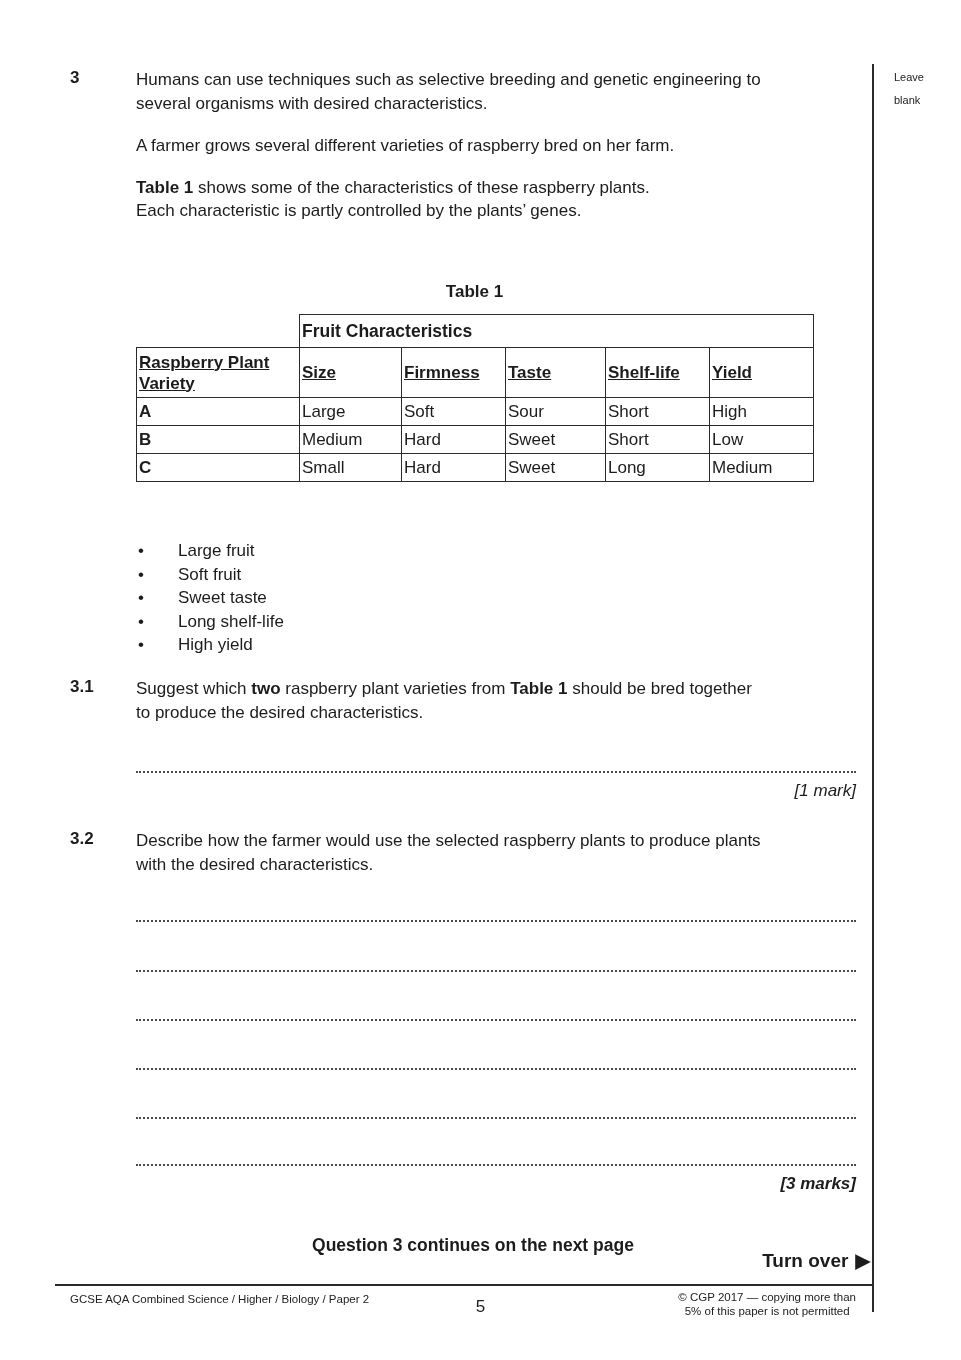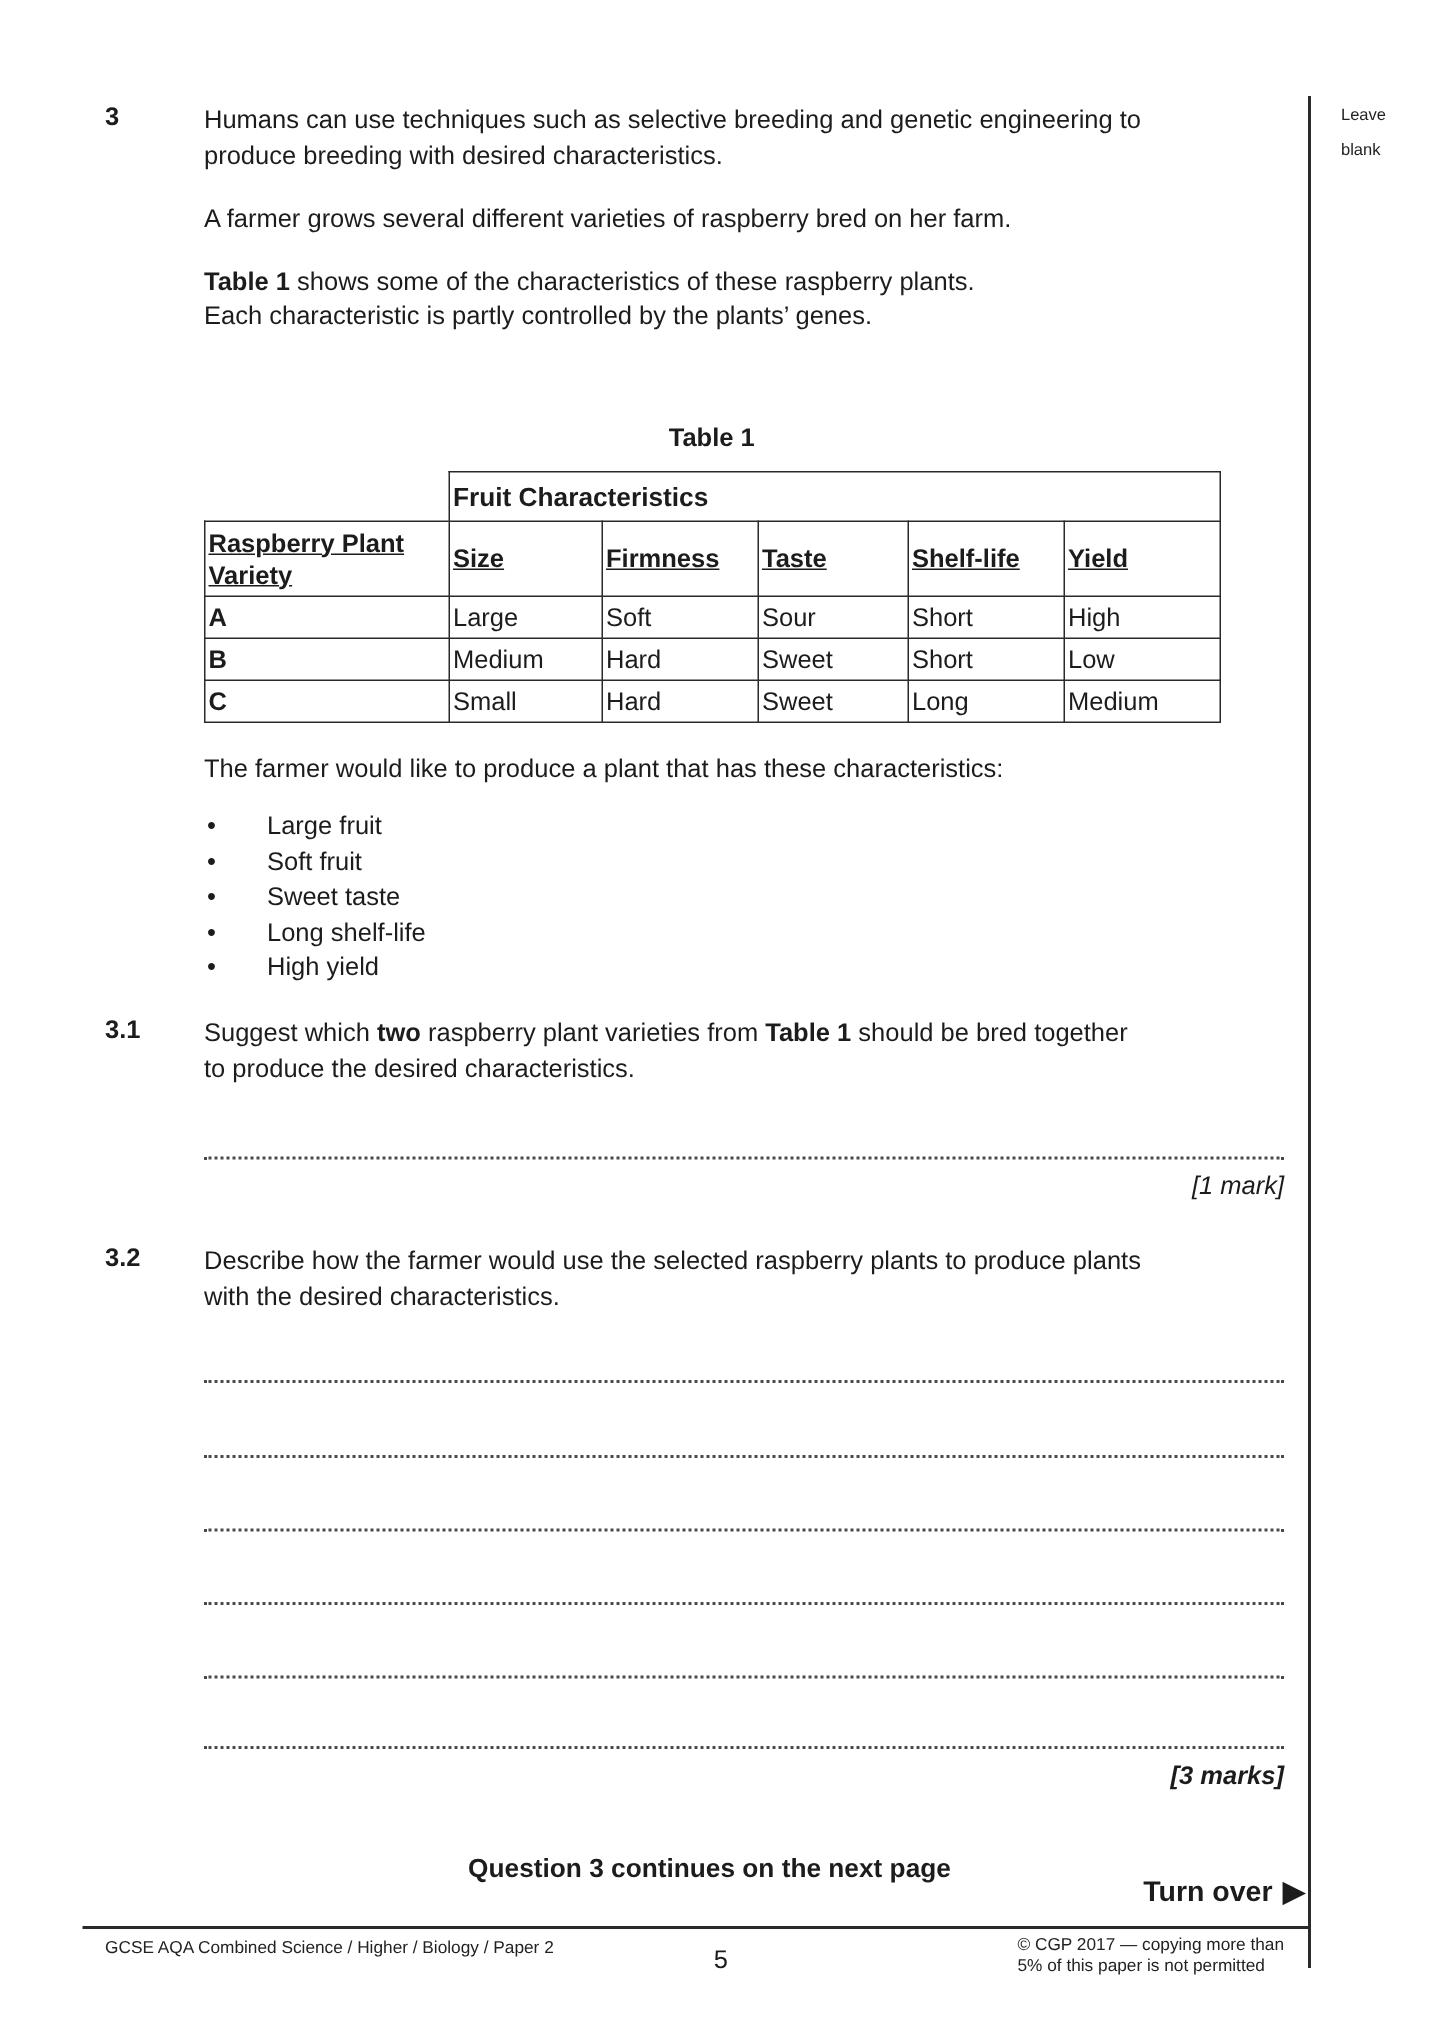--- a/index.html
+++ b/index.html
@@ -49,21 +49,21 @@
 <div class="page">
 
   <div class="abs vrule" style="left:872px; top:64px; height:1248px;"></div>
   <div class="abs margin-note" style="left:894px; top:66px;">
     <div>Leave</div>
     <div>blank</div>
   </div>
 
   <div class="abs qnum" style="left:70px; top:68px;">3</div>
   <div class="abs body-text" style="left:136px; top:68px; width:714px;">
-    <p style="margin-bottom:19px;"><span>Humans can use techniques such as selective breeding and genetic engineering to</span><br><span>produce breeding with desired characteristics.</span></p>
+    <p style="margin-bottom:19px;"><span>Humans can use techniques such as selective breeding and genetic engineering to</span><br><span>several organisms with desired characteristics.</span></p>
     <p style="margin-bottom:18px;">A farmer grows several different varieties of raspberry bred on her farm.</p>
     <p><span class="bold">Table 1</span><span> shows some of the characteristics of these raspberry plants.</span><br><span>Each characteristic is partly controlled by the plants’ genes.</span></p>
   </div>
 
   <div class="abs table-title" style="left:136px; top:282px; width:677px;">Table 1</div>
 
   <table class="t1 abs" style="left:136px; top:314px; width:677px;">
     <colgroup>
       <col style="width:163px">
         <col style="width:102px">
@@ -105,21 +105,20 @@
         <th class="variety">C</th>
         <td>Small</td>
         <td>Hard</td>
         <td>Sweet</td>
         <td>Long</td>
         <td>Medium</td>
       </tr>
     </tbody>
   </table>
 
-  <div class="abs body-text" style="left:136px; top:501px; width:714px;">The farmer would like to produce a plant that has these characteristics:</div>
   <ul class="desired abs" style="left:136px; top:539px; width:500px;">
     <li>Large fruit</li>
     <li>Soft fruit</li>
     <li>Sweet taste</li>
     <li>Long shelf-life</li>
     <li>High yield</li>
   </ul>
 
   <div class="abs qnum" style="left:70px; top:677px;">3.1</div>
   <div class="abs body-text" style="left:136px; top:677px; width:714px;">
@@ -141,18 +140,18 @@
   <div class="abs marks" style="left:136px; top:1174px; width:720px;font-weight:bold;">[3 marks]</div>
 
   <div class="abs continues" style="left:0px; top:1212px; width:946px;margin-top:23px;">Question 3 continues on the next page</div>
   <div class="abs turnover" style="left:136px; top:1249px; width:734px;">
     <span>Turn over</span><span class="arrow">▶</span>
   </div>
 
   <div class="abs hrule" style="left:55px; top:1284px; width:818px;"></div>
   <div class="abs footer-small" style="left:70px; top:1292px;">GCSE AQA Combined Science / Higher / Biology / Paper 2</div>
   <div class="abs footer-page" style="left:0px; top:1297px; width:961px;">5</div>
-  <div class="abs footer-small" style="right:105px; top:1290px; text-align:left;">
+  <div class="abs footer-small" style="right:105px; top:1290px; text-align:center;">
     <div>© CGP 2017 — copying more than</div>
     <div>5% of this paper is not permitted</div>
   </div>
 
 </div>
 
 </body></html>

